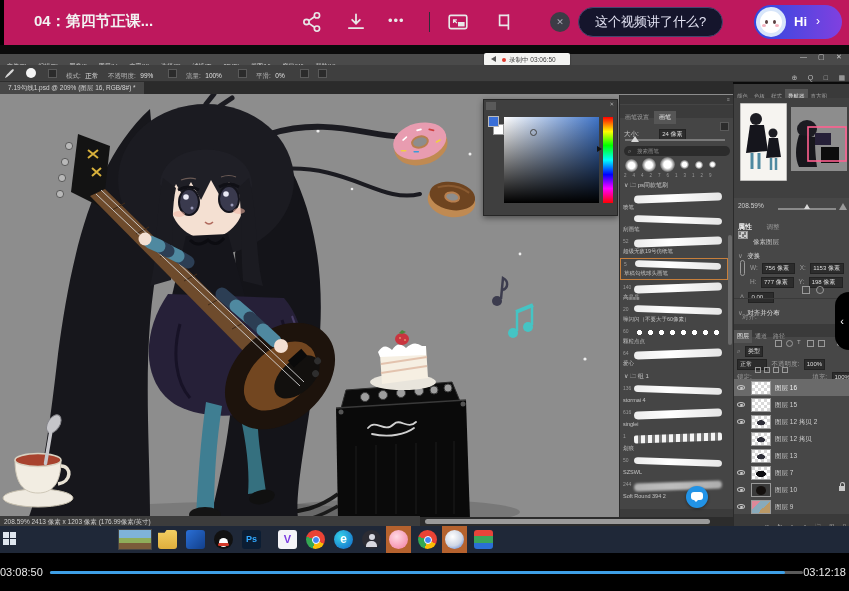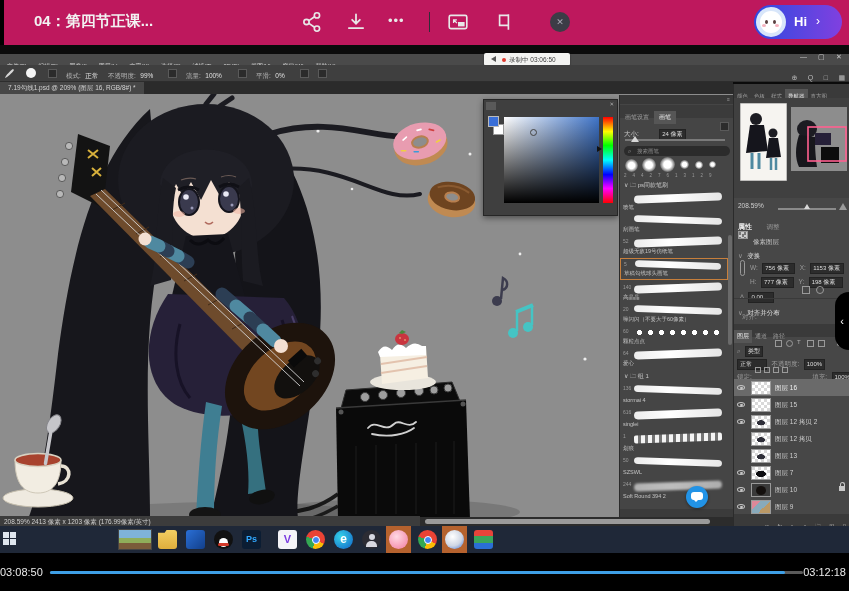--- a/index.html
+++ b/index.html
@@ -151,20 +151,21 @@
         <rect x="10" y="10" width="6" height="4" fill="#e8e8e8" stroke="none"></rect>
         <path d="M6 8 l3 3 M6 11 v-3 h3" stroke-width="1.2"></path>
       </g>
     </svg>
     <svg class="tico" style="left:488px" viewBox="0 0 20 20">
       <g fill="none" stroke="#e8e8e8" stroke-width="1.5">
         <path d="M14 3 v14 M14 4 h-8 v9 h8"></path>
       </g>
     </svg>
     <div class="xcirc">✕</div>
+    <div class="askpill nw">这个视频讲了什么?</div>
     <div class="hipill">
       <div class="avatar">
         <div class="avface">
           <i class="aveye" style="left:5px"></i>
             <i class="aveye" style="left:13px"></i>
           <i class="avcheek" style="left:2px"></i>
             <i class="avcheek" style="left:15px"></i>
         </div>
       </div>
       <span class="hitext">Hi</span>

